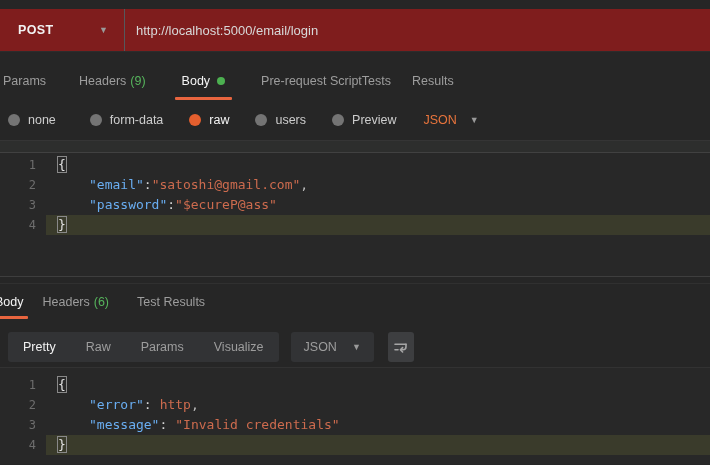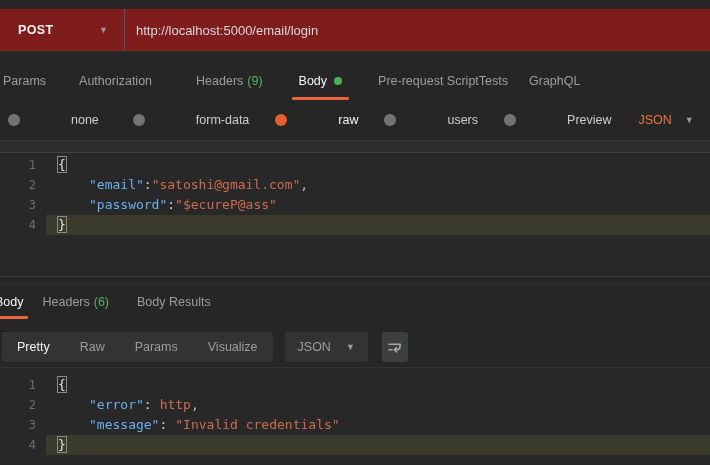--- a/index.html
+++ b/index.html
@@ -38,21 +38,21 @@
     content: ""; position: absolute; left: -7px; right: -7px; bottom: 0;
     height: 3px; background: #e8653f; border-radius: 1px;
   }
   .tab-count { color: #56b45c; margin-left: 4px; }
   .body-dot { width: 8px; height: 8px; border-radius: 50%; background: #4cb050; margin-left: 7px; display: inline-block; }
   .m-params { margin-right: 33px; } .m-auth { margin-right: 44px; } .m-headers { margin-right: 36px; }
   .m-body { margin-right: 36px; } .m-prereq { } .m-tests { margin-right: 21px; }
 
   
   .body-type-row { height: 40px; display: flex; align-items: center; padding-left: 8px; font-size: 12.5px; }
-  .radio-opt { display: flex; align-items: center; margin-right: 26px; cursor: pointer; white-space: nowrap; gap: 43px; }
+  .radio-opt { display: flex; align-items: center; margin-right: 26px; cursor: pointer; white-space: nowrap; }
   .radio-opt:first-child { margin-right: 34px; }
   .radio { width: 12px; height: 12px; border-radius: 50%; background: #747474; margin-right: 8px; flex: 0 0 auto; }
   .radio-opt.selected .radio { background: #e45f2e; }
   .radio-label { color: #cdcdcd; }
   .radio-opt.selected .radio-label { color: #f4f4f4; }
   .lang-select { display: flex; align-items: center; gap: 13px; margin-left: 1px; cursor: pointer; }
   .lang-select .lang-label { color: #e8743c; font-size: 12.5px; }
 
   
   .editor-top-strip { height: 13px; background: #2d2e2d; border-top: 1px solid #353535; border-bottom: 1px solid #414141; }
@@ -80,21 +80,21 @@
   .res-tab { position: relative; height: 100%; display: flex; align-items: center; cursor: pointer; white-space: nowrap; }
   .res-tab.active { color: #f5f5f5; }
   .res-tab.active::after {
     content: ""; position: absolute; left: -5px; right: -4px; bottom: 0;
     height: 3px; background: #e8653f; border-radius: 1px;
   }
   .rm-body { margin-left: -5px; margin-right: 19px; }
   .rm-cookies { margin-right: 20px; } .rm-headers { margin-right: 28px; }
 
   
-  .view-row { margin-top: 13px; height: 30px; display: flex; align-items: center; padding-left: 2px; }
+  .view-row { margin-top: 13px; height: 30px; display: flex; align-items: center; padding-left: 8px; }
   .segmented {
     background: #323335; border-radius: 3px; height: 30px;
     display: flex; align-items: center; padding: 0 15px; gap: 30px; font-size: 12.5px; color: #9d9d9d;
   }
   .seg-item { cursor: pointer; }
   .seg-item.active { color: #f2f2f2; }
   .json-box {
     margin-left: 12px; background: #323335; border-radius: 3px; height: 30px;
     display: flex; align-items: center; padding: 0 13px; gap: 15px;
     font-size: 12.5px; color: #9d9d9d; cursor: pointer;
@@ -119,39 +119,36 @@
       </div>
       <div class="url-input">
         <span>http://localhost:5000/email/login</span>
       </div>
     </div>
 
     <nav class="req-tabs">
       <div class="req-tab m-params">
         <span>Params</span>
       </div>
-      <div class="req-tab m-auth">
-        <span>Authorization</span>
-      </div>
       <div class="req-tab m-headers">
         <span>Headers</span>
         <span class="tab-count">(9)</span>
       </div>
       <div class="req-tab active m-body">
         <span>Body</span>
         <span class="body-dot"></span>
       </div>
       <div class="req-tab m-prereq">
         <span>Pre-request Script</span>
       </div>
       <div class="req-tab m-tests">
         <span>Tests</span>
       </div>
       <div class="req-tab">
-        <span>GraphQL</span>
+        <span>Results</span>
       </div>
     </nav>
 
     <div class="body-type-row">
       <div class="radio-opt">
         <span class="radio"></span>
         <span class="radio-label">none</span>
       </div>
       <div class="radio-opt">
         <span class="radio"></span>
@@ -204,21 +201,21 @@
 
     <nav class="res-tabs">
       <div class="res-tab active rm-body">
         <span>Body</span>
       </div>
       <div class="res-tab rm-headers">
         <span>Headers</span>
         <span class="tab-count">(6)</span>
       </div>
       <div class="res-tab">
-        <span>Body Results</span>
+        <span>Test Results</span>
       </div>
     </nav>
 
     <div class="view-row">
       <div class="segmented">
         <span class="seg-item active">Pretty</span>
         <span class="seg-item">Raw</span>
         <span class="seg-item">Params</span>
         <span class="seg-item">Visualize</span>
       </div>

